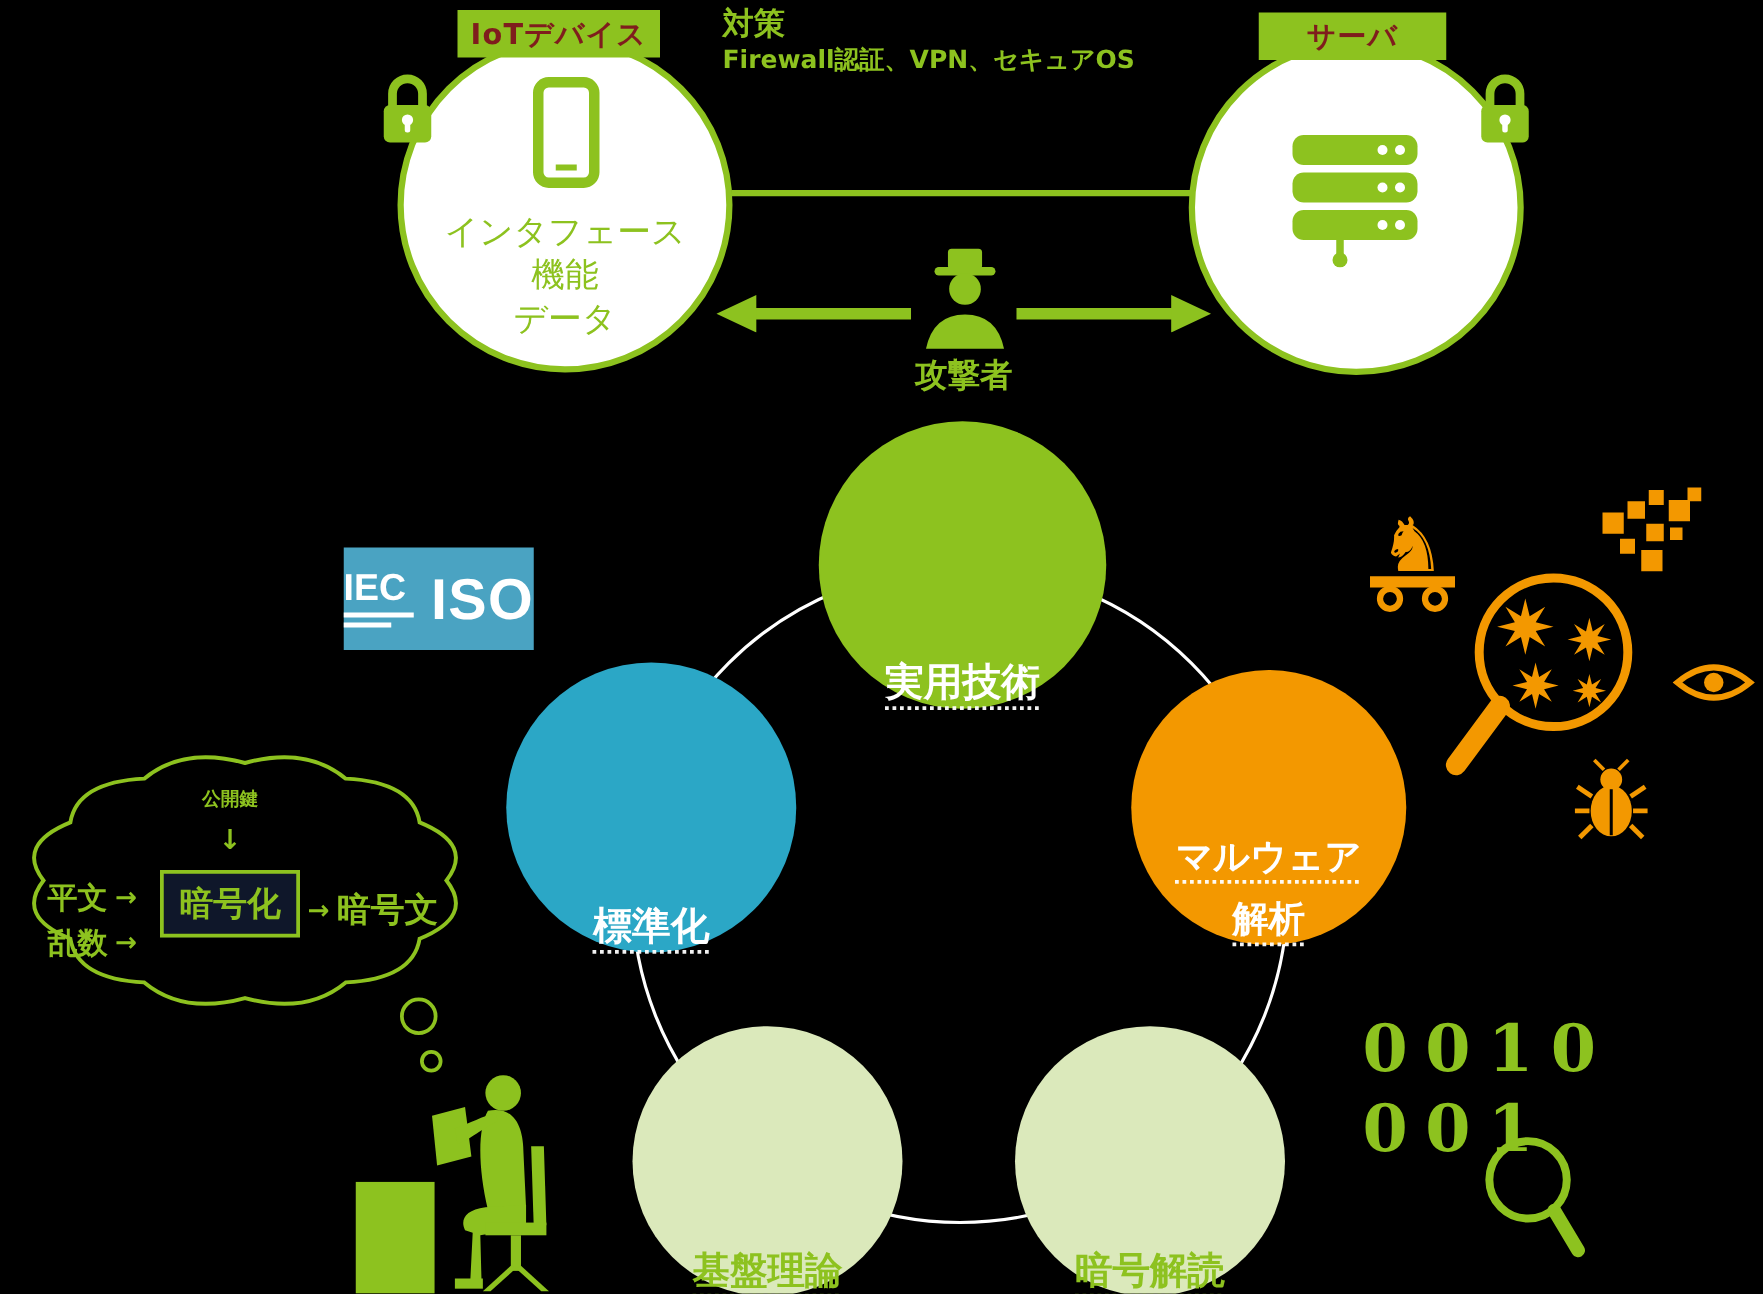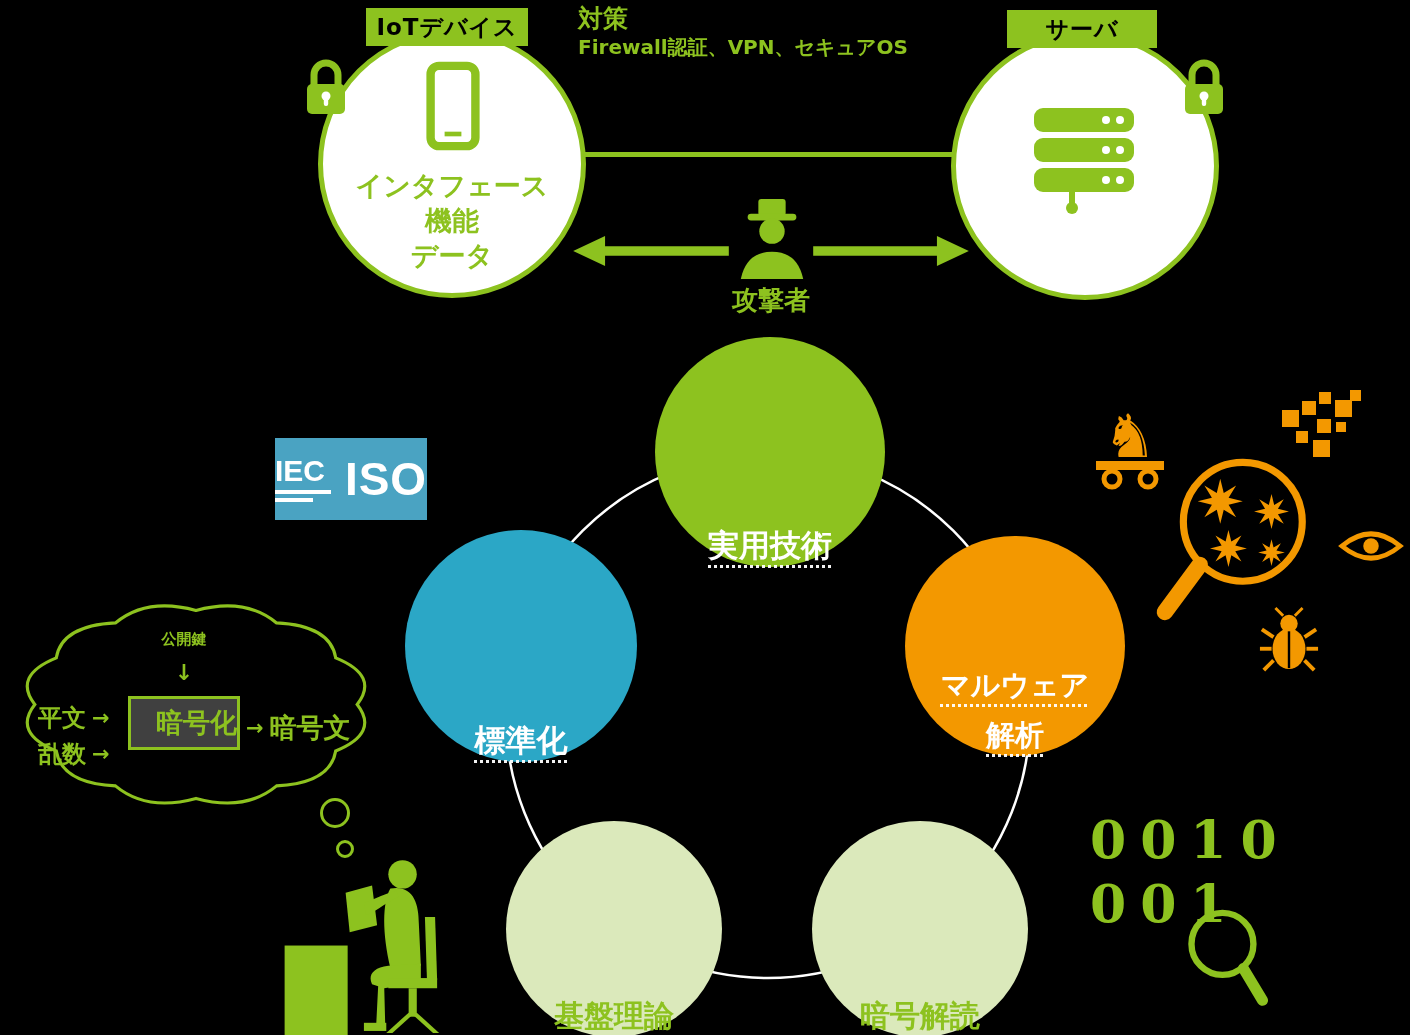--- a/index.html
+++ b/index.html
@@ -8,35 +8,35 @@
     --teal:#2ba7c6;
     --orange:#f39800;
     --lgreen:#dbe9bb;
     --blue:#4aa3c2;
   }
   html,body{ background:#000; }
   body{ font-family:"DejaVu Sans","Liberation Sans",sans-serif; }
   #canvas{ position:relative; width:1410px; height:1035px; background:#000; overflow:hidden; }
   .abs{ position:absolute; }
   .gtext{ color:var(--green); font-weight:bold; }
-  .badge{ background:var(--green); color:#000000; font-weight:bold; font-size:23px;
+  .badge{ background:var(--green); color:#7f1d1d; font-weight:bold; font-size:23px;
           display:flex; align-items:center; justify-content:center; letter-spacing:1px; }
   .outline-circle{ border:5px solid var(--green); background:#fff; border-radius:50%; }
   .node{ position:absolute; border-radius:50%; display:flex; flex-direction:column;
          align-items:center; justify-content:flex-end; text-align:center; }
   .node-label{ font-weight:bold; }
   .dotted-w{ text-decoration:underline dotted; text-decoration-color:rgba(255,255,255,.95);
              text-decoration-thickness:3px; text-underline-offset:9px; }
   .dotted-g{ text-decoration:underline dotted; text-decoration-color:var(--green);
              text-decoration-thickness:3px; text-underline-offset:9px; }
-  .iot-features{ color:var(--green); font-weight:bold; font-size:27px; line-height:35px; text-align:center; }
+  .iot-features{ color:var(--green); font-weight:normal; font-size:27px; line-height:35px; text-align:center; }
   .cm-text{ color:var(--green); font-weight:bold; }
   .bubble-row{ display:flex; align-items:center; gap:6px; color:var(--green); font-weight:bold; }
   .encrypt-box{ border:3px solid var(--green); color:var(--green); font-weight:bold; font-size:27px;
-                display:flex; align-items:center; justify-content:flex-end; background:#404040; }
+                display:flex; align-items:center; justify-content:center; background:#0f172a; }
   .trail-circle{ border:3px solid var(--green); border-radius:50%; background:transparent; }
   .binary-row{ color:var(--green); font-family:"DejaVu Serif","Liberation Serif",serif; font-weight:bold;
                font-size:52px; line-height:64px; letter-spacing:14px; }
   #standards-badge{ background:var(--blue); display:flex; align-items:center; justify-content:center; gap:14px; }
   .iec-col{ display:flex; flex-direction:column; align-items:flex-start; gap:4px; }
   .iec-col .iec{ color:#fff; font-weight:bold; font-size:30px; line-height:30px; font-family:"Liberation Sans",sans-serif; }
   .iec-col .bar{ width:56px; height:4px; background:#fff; display:block; }
   .iso{ color:#fff; font-weight:bold; font-size:46px; font-family:"Liberation Sans",sans-serif; letter-spacing:1px; }
 </style>
 </head>

